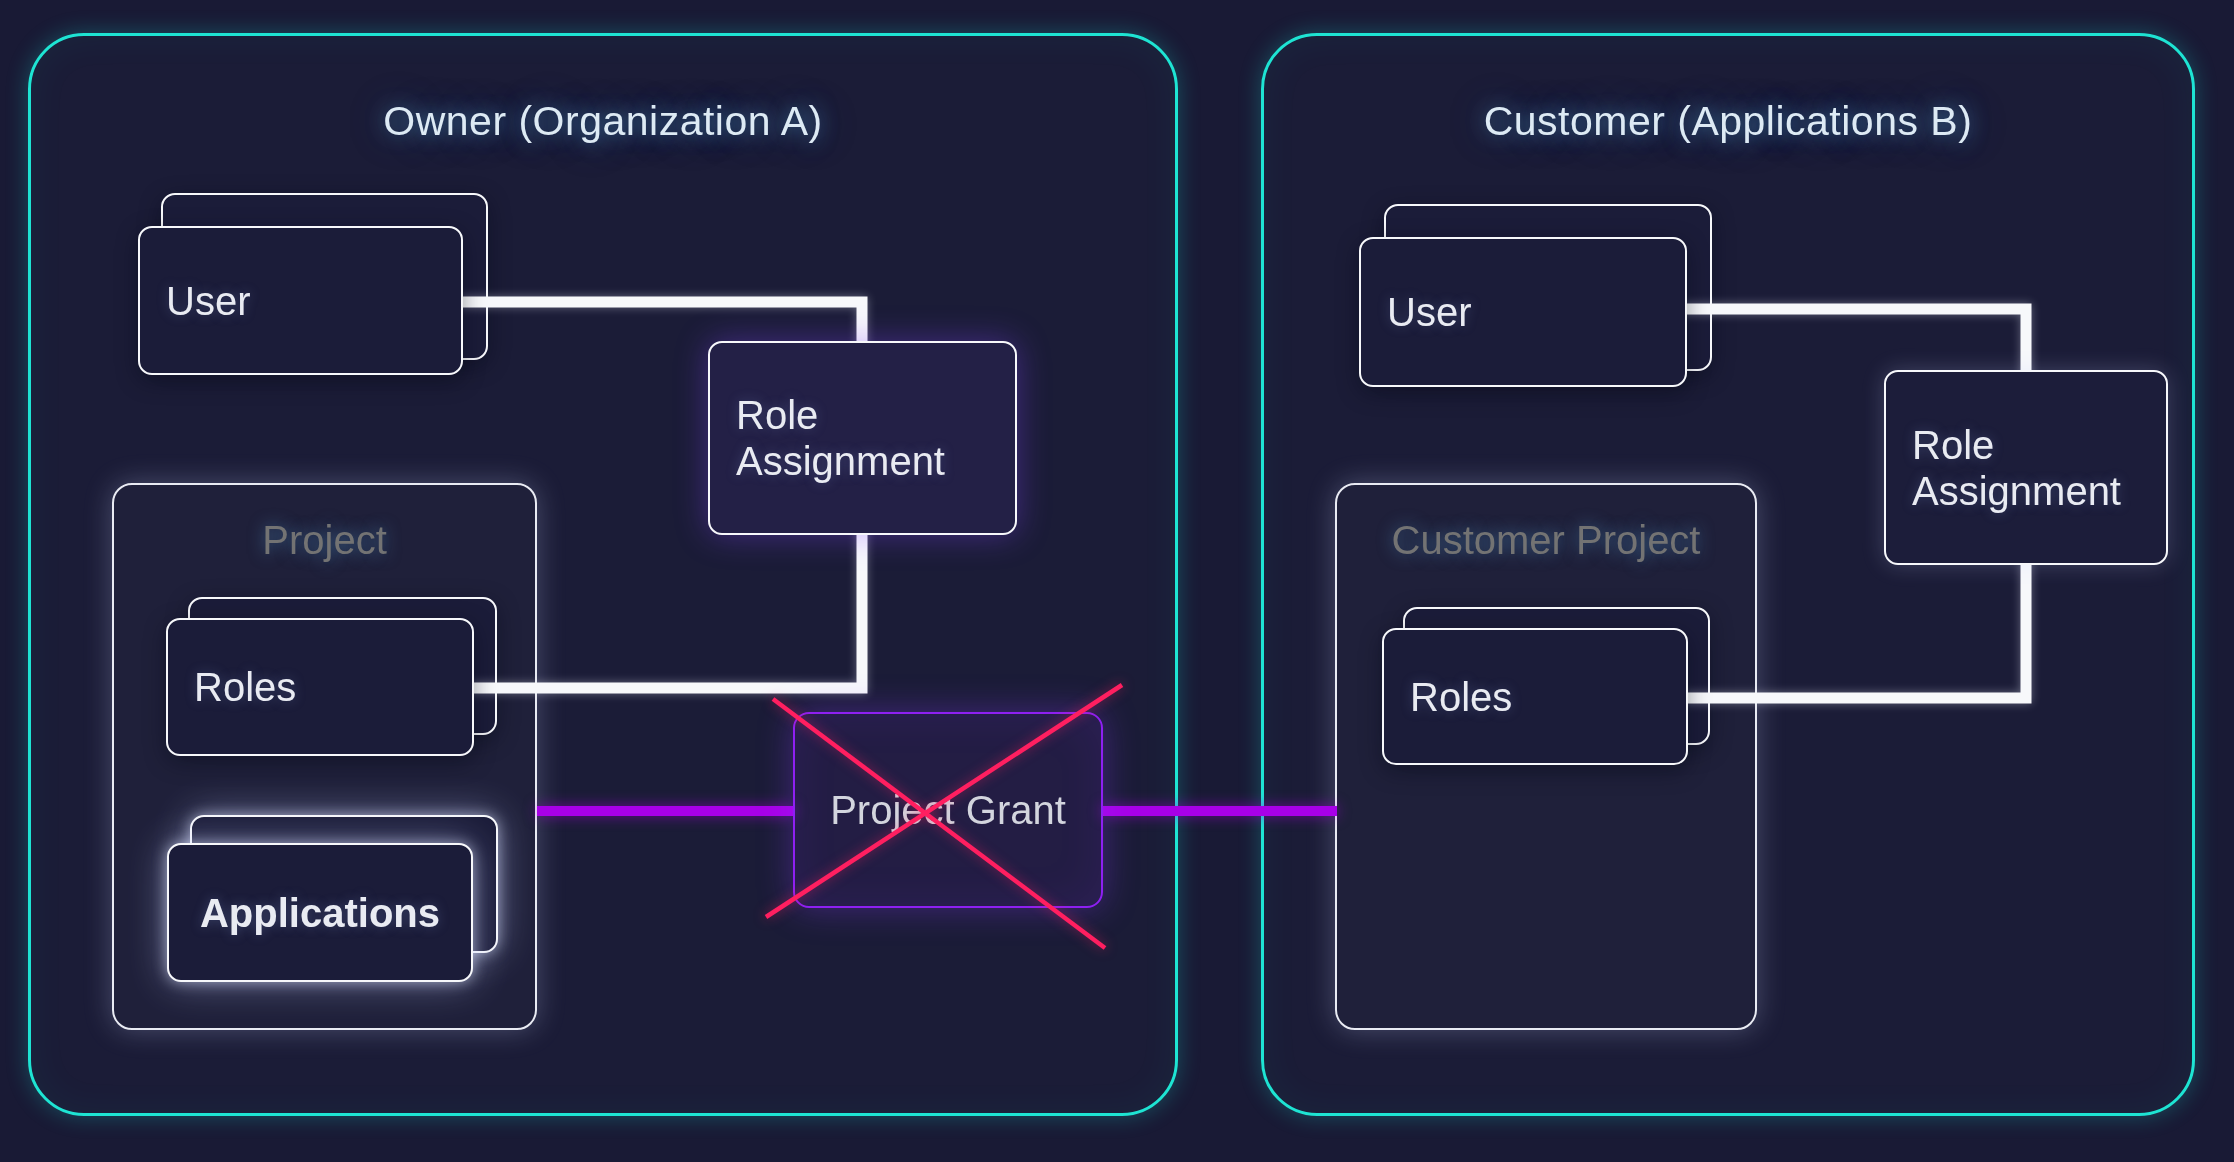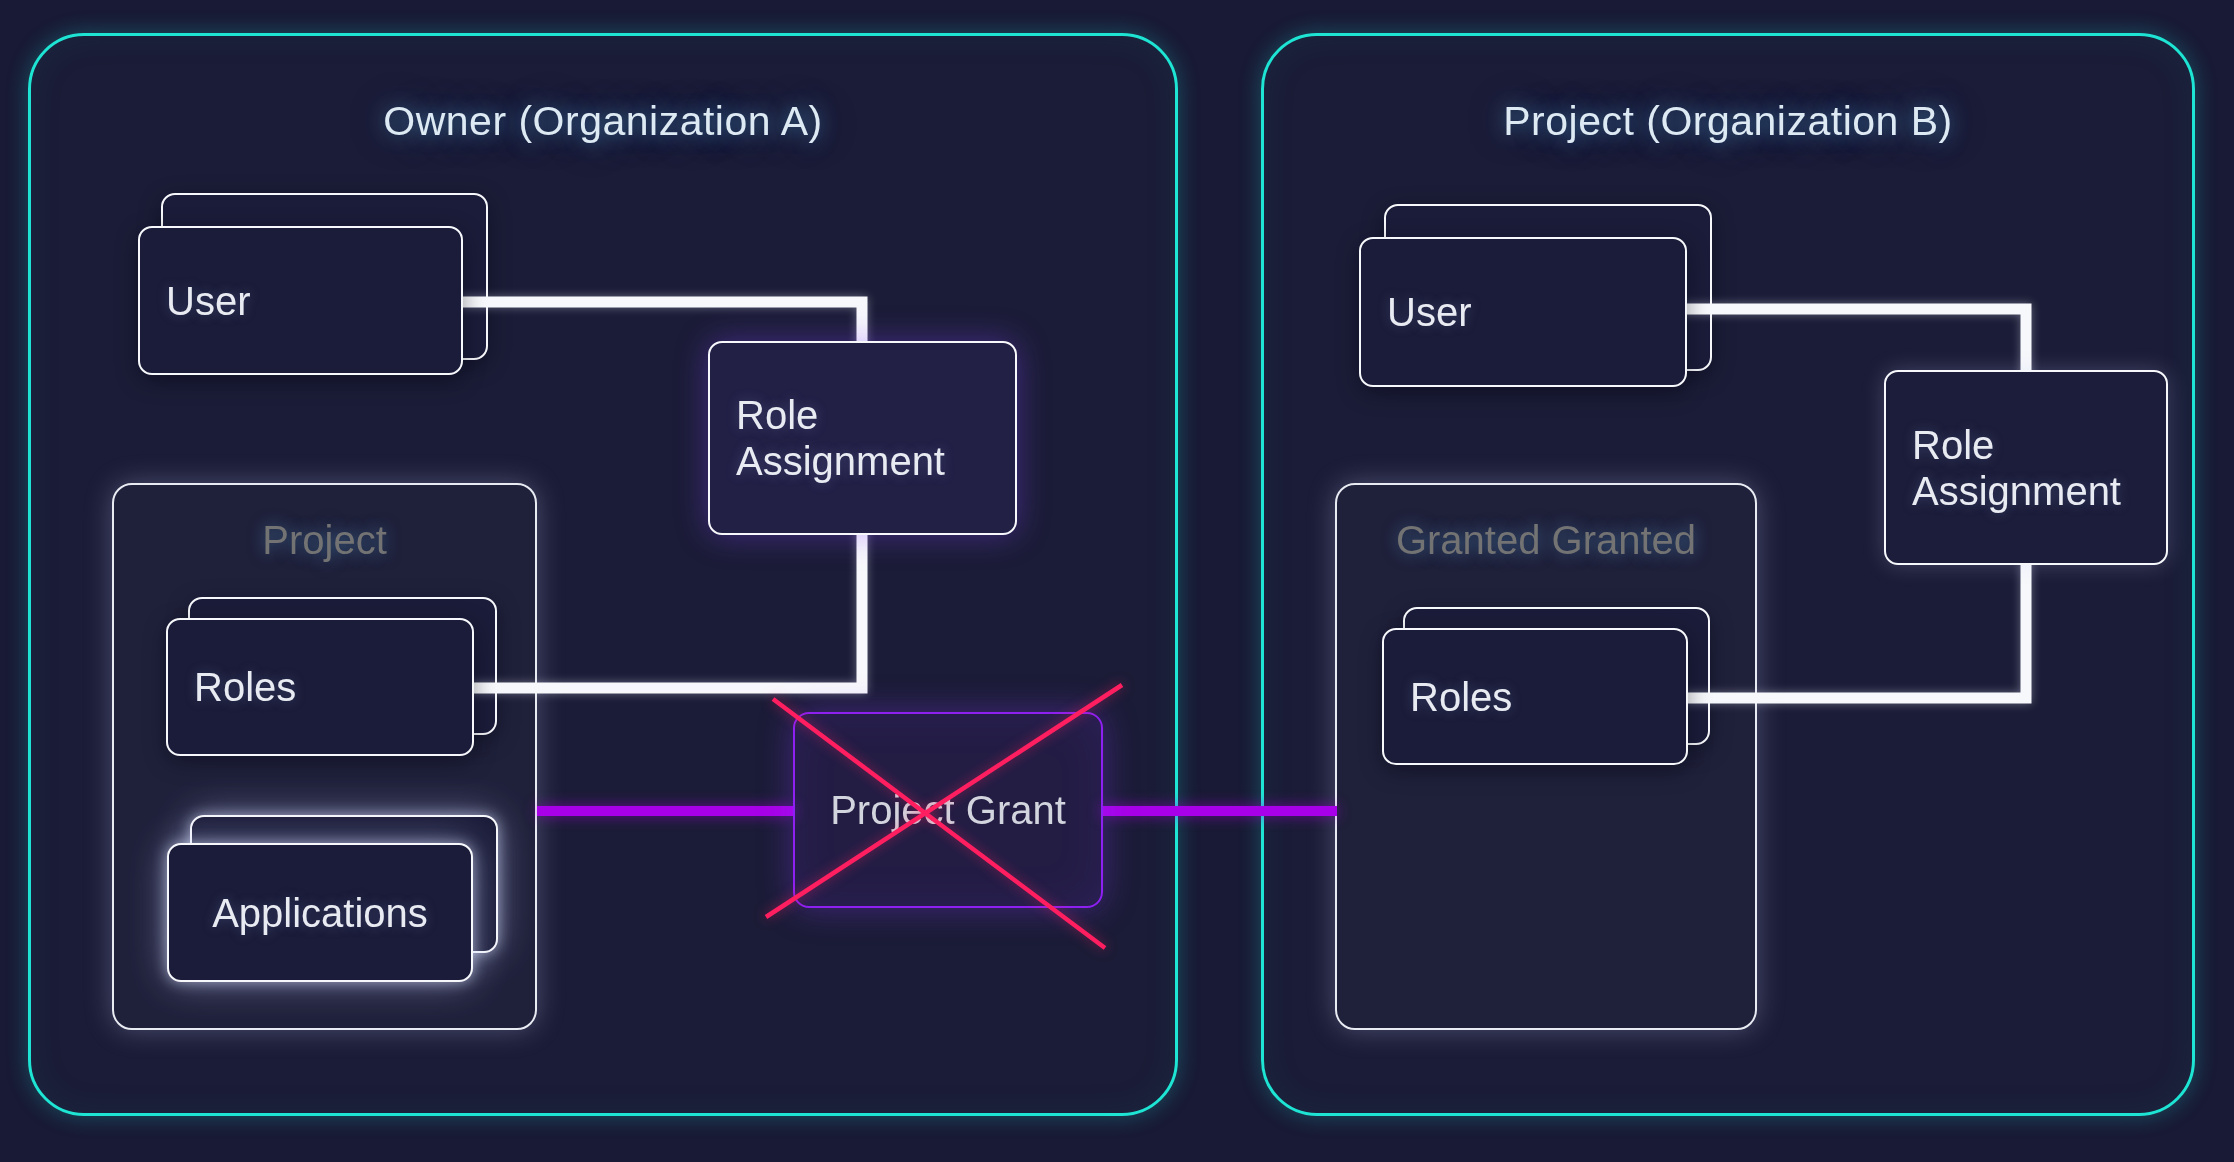--- a/index.html
+++ b/index.html
@@ -84,29 +84,29 @@
 </head>
 <body>
 
 <div class="canvas">
 
   <div class="org org-owner">
     <div class="org-title">Owner (Organization A)</div>
   </div>
 
   <div class="org org-customer">
-    <div class="org-title">Project (Organization B)</div>
+    <div class="org-title">Customer (Applications B)</div>
   </div>
 
   <div class="sub-container" style="left:112px;top:483px;width:425px;height:547px;">
     <div class="sub-title">Project</div>
   </div>
 
   <div class="sub-container" style="left:1335px;top:483px;width:422px;height:547px;">
-    <div class="sub-title">Granted Granted</div>
+    <div class="sub-title">Customer Project</div>
   </div>
 
   <svg class="lines" width="2234" height="1162" viewBox="0 0 2234 1162">
     <path class="white-conn" d="M 460 302 H 862 V 352"></path>
     <path class="white-conn" d="M 862 528 V 688 H 470"></path>
     <path class="white-conn" d="M 1682 309 H 2026 V 380"></path>
     <path class="white-conn" d="M 2026 558 V 698 H 1684"></path>
     <path class="grant-conn" d="M 537 811 H 794"></path>
     <path class="grant-conn" d="M 1102 811 H 1337"></path>
   </svg>
@@ -119,21 +119,21 @@
   <div class="card role-assignment" style="left:708px;top:341px;width:309px;height:194px;">
     <span class="label">Role Assignment</span>
   </div>
 
   <div class="card back" style="left:188px;top:597px;width:309px;height:138px;"></div>
   <div class="card front" style="left:166px;top:618px;width:308px;height:138px;">
     <span class="label">Roles</span>
   </div>
 
   <div class="card back glow-white" style="left:190px;top:815px;width:308px;height:138px;"></div>
-  <div class="card front centered glow-white" style="left:167px;top:843px;width:306px;height:139px;">
+  <div class="card front centered glow-white" style="left:167px;top:843px;width:306px;height:139px;font-weight:bold;">
     <span class="label">Applications</span>
   </div>
 
   <div class="project-grant" style="left:793px;top:712px;width:310px;height:196px;">
     <span>Project Grant</span>
   </div>
 
   <div class="card back" style="left:1384px;top:204px;width:328px;height:167px;"></div>
   <div class="card front" style="left:1359px;top:237px;width:328px;height:150px;">
     <span class="label">User</span>

